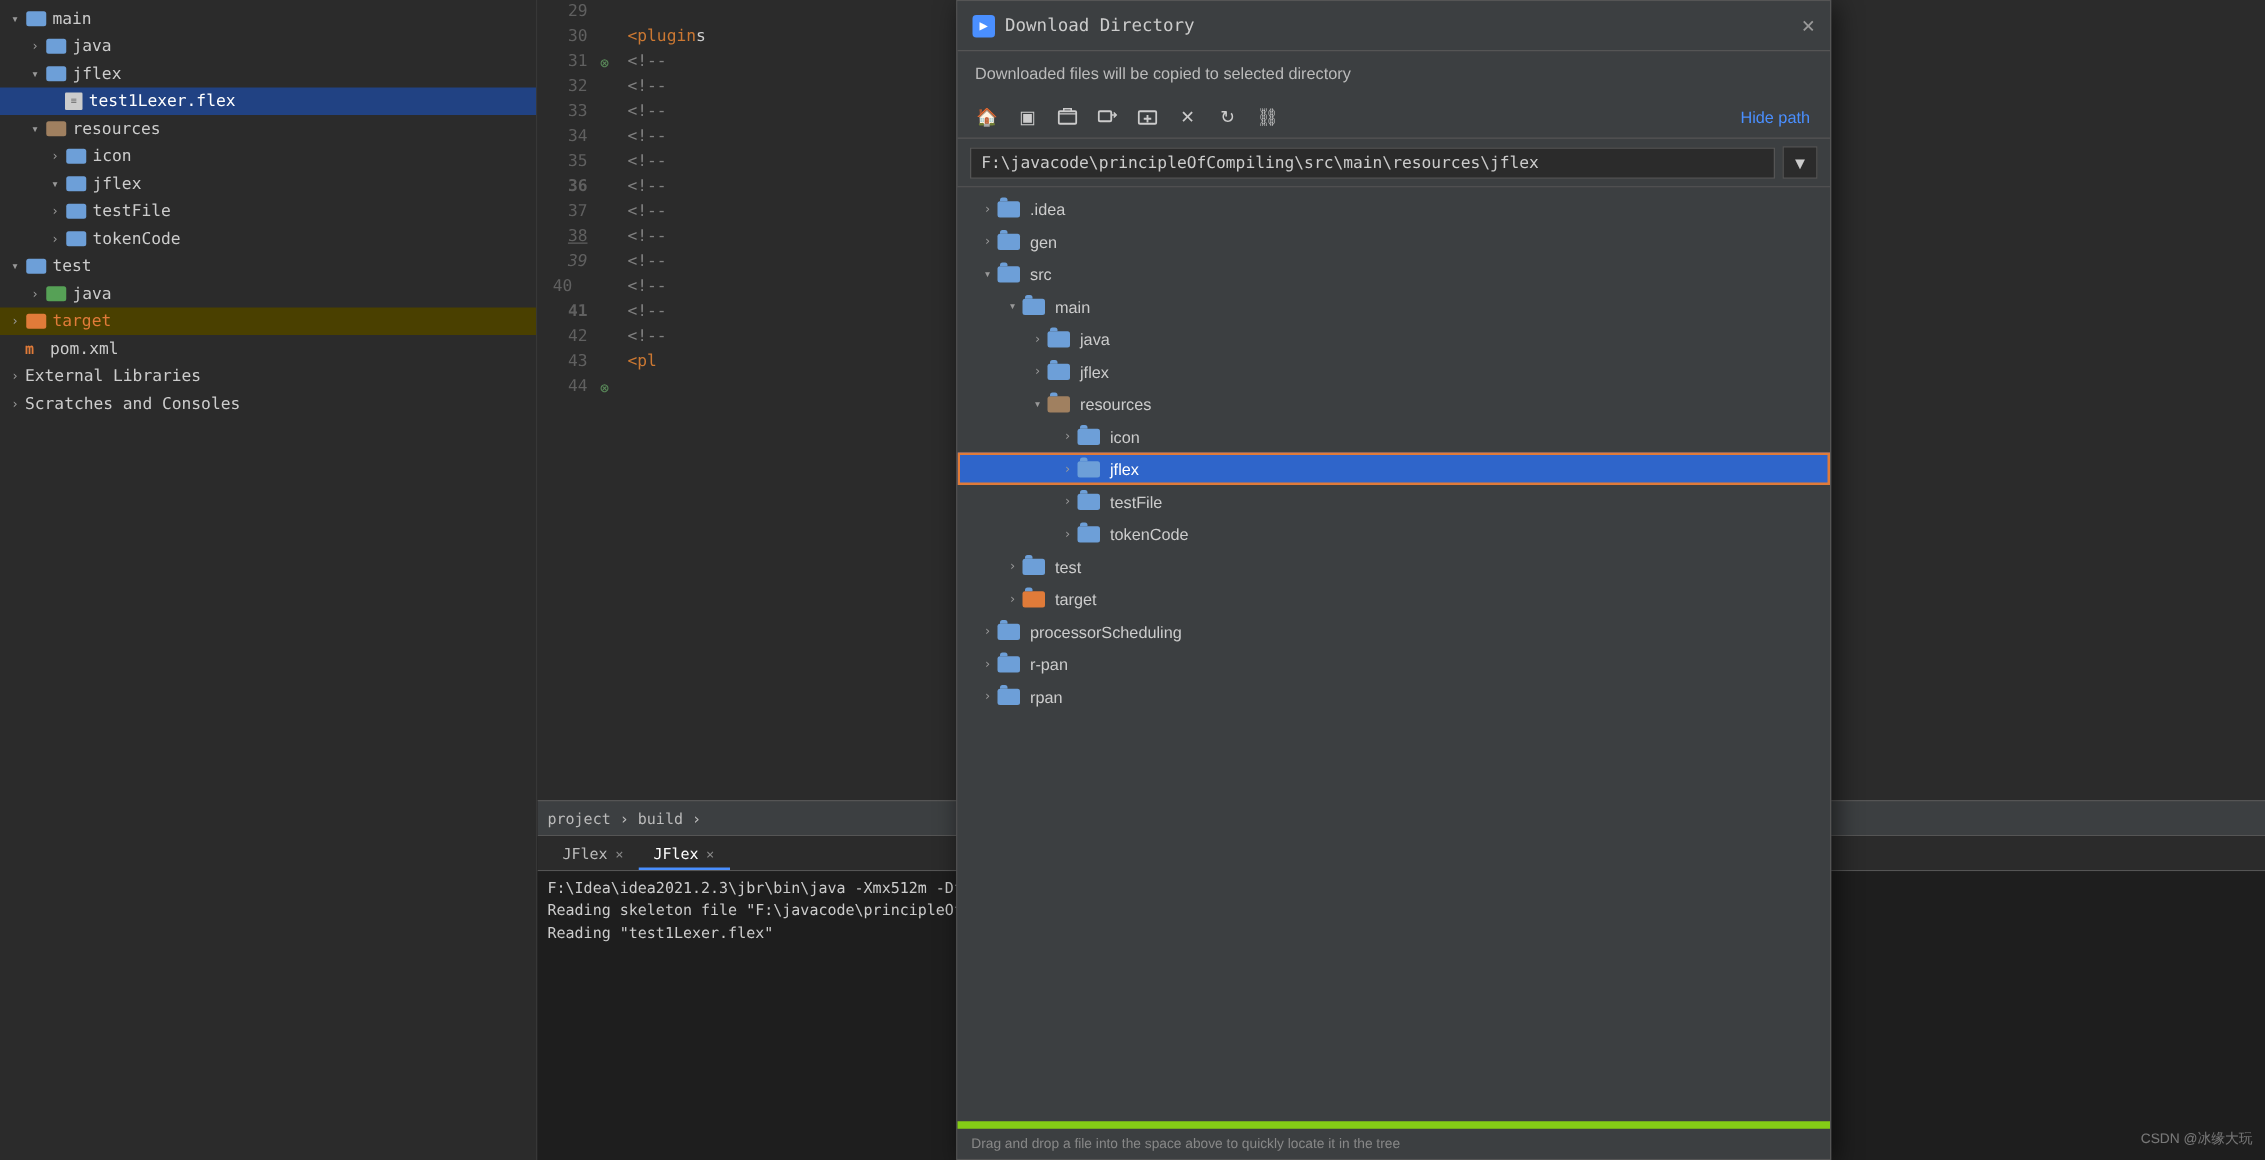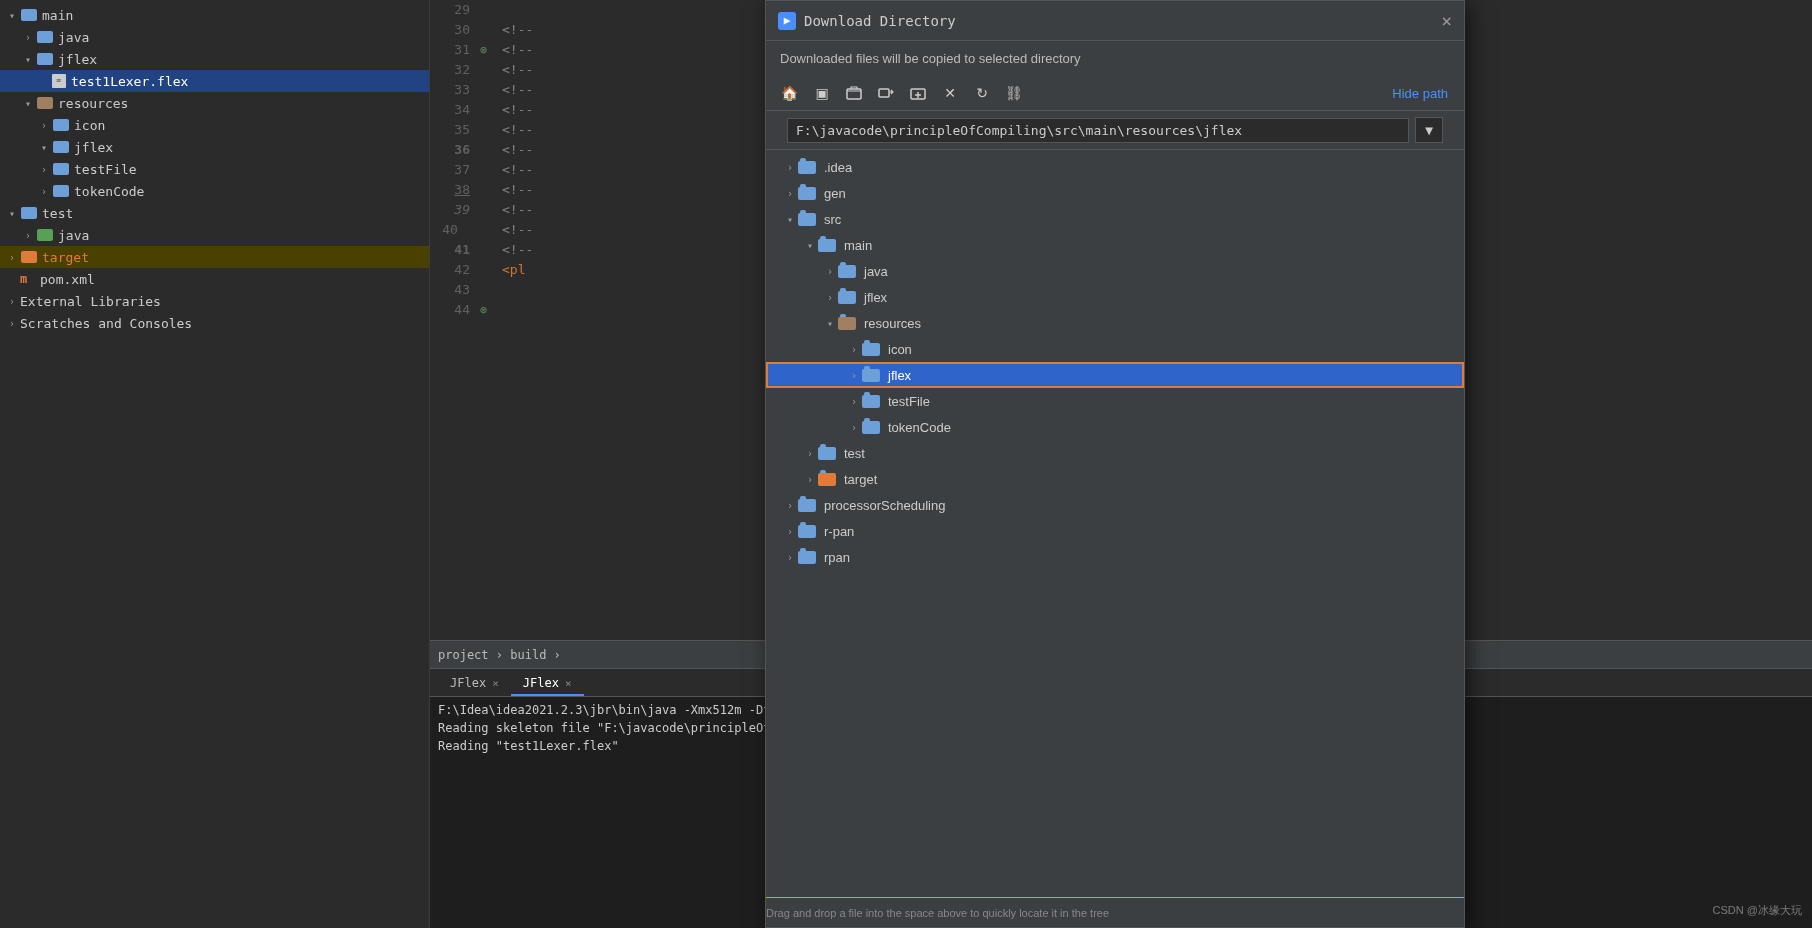--- a/index.html
+++ b/index.html
@@ -286,21 +286,21 @@
       color: #4a8fff;
       cursor: pointer;
       font-size: 13px;
       font-family: sans-serif;
       padding: 2px 6px;
     }
 
     .path-input-row {
       display: flex;
       align-items: center;
-      padding: 6px 21px;
+      padding: 6px 10px;
       gap: 6px;
       border-bottom: 1px solid #555;
     }
 
     .path-input {
       flex: 1;
       background: #2b2b2b;
       border: 1px solid #555;
       color: #ccc;
       padding: 4px 8px;
@@ -376,24 +376,24 @@
 
     .dtree-label {
       color: #ccc;
       font-size: 13px;
       font-family: sans-serif;
     }
 
     .dialog-bottom-hint {
       height: 30px;
       background: #3c3f41;
-      border-top: 1px solid #84cc16;
-      display: flex;
-      align-items: center;
-      padding: 0 0;
+      border-top: 6px solid #84cc16;
+      display: flex;
+      align-items: center;
+      padding: 0 11px;
       color: #888;
       font-size: 11px;
       font-family: sans-serif;
     }
 
     
     ::-webkit-scrollbar { width: 8px; height: 8px; }
     ::-webkit-scrollbar-track { background: #2b2b2b; }
     ::-webkit-scrollbar-thumb { background: #555; border-radius: 4px; }
 
@@ -565,20 +565,24 @@
         <div style="height:20px;"></div>
         <div style="height:20px;"></div>
         <div style="height:20px;"></div>
         <div style="height:20px;"></div>
         <div style="height:20px;display:flex;align-items:center;">⊗</div>
         <div style="height:20px;"></div>
       </div>
 
       <div class="code-content">
         <div class="code-line"></div>
+        <div class="code-line">
+            <span class="xml-tag">&lt;plugin</span>
+            <span class="code-text">s</span>
+          </div>
         <div class="code-line">
             <span class="xml-comment">&lt;!--</span>
           </div>
         <div class="code-line">
             <span class="xml-comment">&lt;!--</span>
           </div>
         <div class="code-line">
             <span class="xml-comment">&lt;!--</span>
           </div>
         <div class="code-line">

